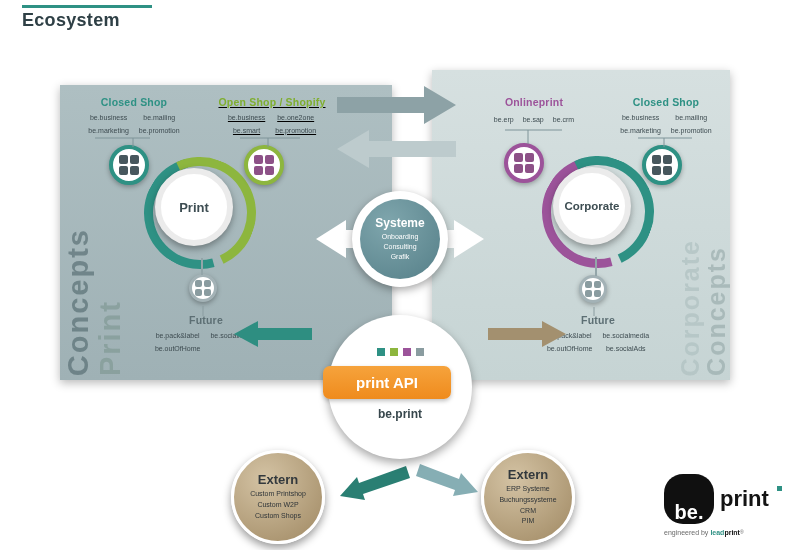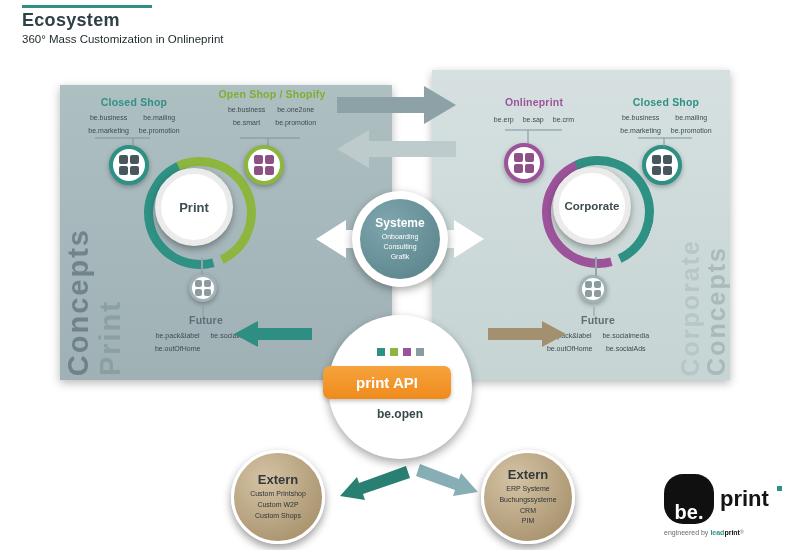--- a/index.html
+++ b/index.html
@@ -30,21 +30,21 @@
 
   
   .group{position:absolute;z-index:2;}
   .gtitle{font-size:10.5px;font-weight:bold;text-align:center;letter-spacing:.2px;}
   .teal-t{color:var(--teal);} .green-t{color:#7fae2f;} .purple-t{color:var(--purple);} .gray-t{color:#5d6f74;}
   .cols{display:flex;justify-content:center;gap:10px;margin-top:4px;}
   .col .item{display:block;text-align:center;}
   .item{font-size:7px;color:#3d4b50;line-height:1.8;}
   .irow{display:flex;justify-content:center;gap:9px;margin-top:6px;}
   .g-closed-left{left:78px;top:96px;width:112px;}
-  .g-open-left{left:208px;top:88px;width:128px;}
+  .g-open-left{left:208px;top:96px;width:128px;text-decoration:underline;}
   .g-integration{left:478px;top:96px;width:112px;}
   .g-closed-right{left:610px;top:96px;width:112px;}
   .g-future-left{left:148px;top:314px;width:116px;}
   .g-future-right{left:538px;top:314px;width:120px;}
 
   
   .arc{position:absolute;width:112px;height:112px;border:9px solid transparent;border-radius:50%;z-index:3;}
   .arc-teal-left{left:144px;top:157px;border-top-color:var(--teal);border-left-color:var(--teal);transform:rotate(-60deg);}
   .arc-green-right{left:144px;top:157px;border-top-color:var(--green);border-right-color:var(--green);transform:rotate(20deg);}
   .arc-purple-left{left:542px;top:156px;border-top-color:var(--purple);border-left-color:var(--purple);transform:rotate(-60deg);}
@@ -116,21 +116,20 @@
   .tl-print{color:#141414;font-weight:bold;}
   .tl-reg{font-size:5px;vertical-align:top;}
 </style>
 </head>
 <body>
 
 <div class="stage">
 
   <div class="title-rule"></div>
   <h1 class="title">Ecosystem</h1>
-  <div class="subtitle">360° Mass Customization in Onlineprint</div>
 
   <div class="panel panel-left"></div>
   <div class="panel panel-right"></div>
 
   <span class="vlabel vl-concepts-left">Concepts</span>
   <span class="vlabel vl-print">Print</span>
   <span class="vlabel vl-concepts-right">Concepts</span>
   <span class="vlabel vl-corporate">Corporate</span>
 
   <div class="group g-closed-left">
@@ -303,21 +302,21 @@
   </div>
 
   <div class="api-circle"></div>
   <div class="sq-row">
     <span class="csq csq-teal"></span>
     <span class="csq csq-green"></span>
     <span class="csq csq-purple"></span>
     <span class="csq csq-gray"></span>
   </div>
   <div class="api-btn">print API</div>
-  <div class="api-caption">be.open</div>
+  <div class="api-caption">be.print</div>
 
   <div class="extern extern-left">
     <div class="e-title">Extern</div>
     <div class="e-item">Custom Printshop</div>
     <div class="e-item">Custom W2P</div>
     <div class="e-item">Custom Shops</div>
   </div>
   <div class="extern extern-right">
     <div class="e-title">Extern</div>
     <div class="e-item">ERP Systeme</div>

